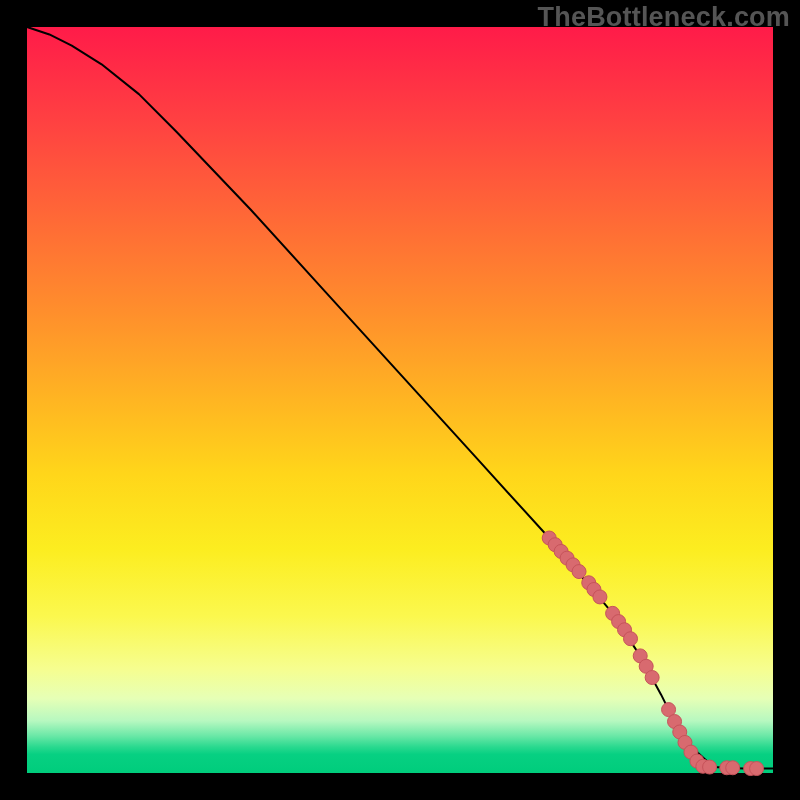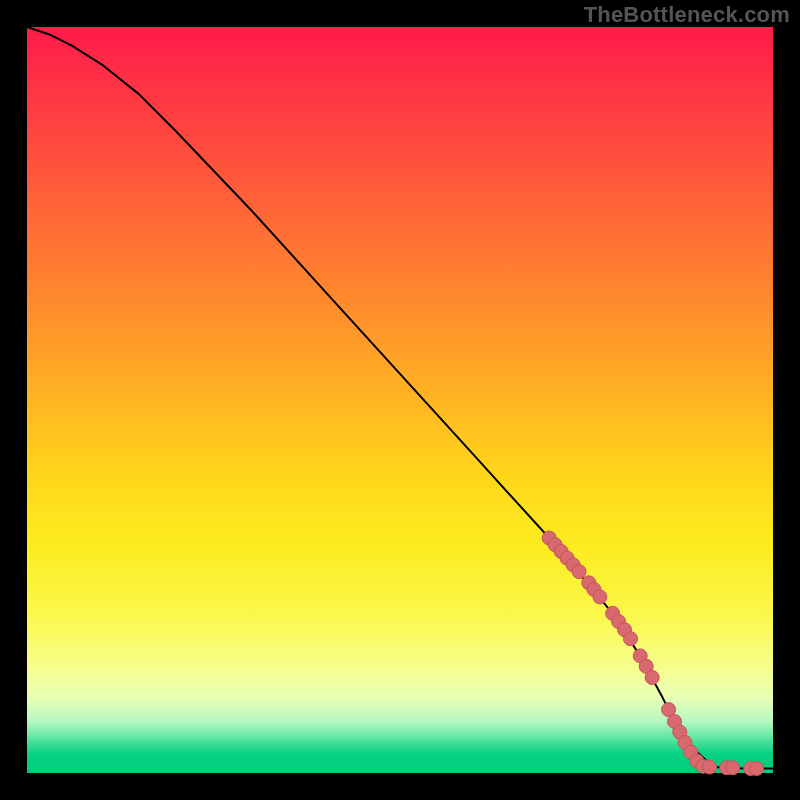--- a/index.html
+++ b/index.html
@@ -15,21 +15,21 @@
     position: relative;
     width: 800px;
     height: 800px;
     background: #000;
   }
   .watermark {
     position: absolute;
     top: 2px;
     right: 10px;
     color: #555;
-    font-size: 22px;
+    font-size: 27px;
     font-weight: 600;
     letter-spacing: 0.2px;
     z-index: 10;
   }
   .plot-area {
     position: absolute;
     left: 27px;
     top: 27px;
     width: 746px;
     height: 746px;

